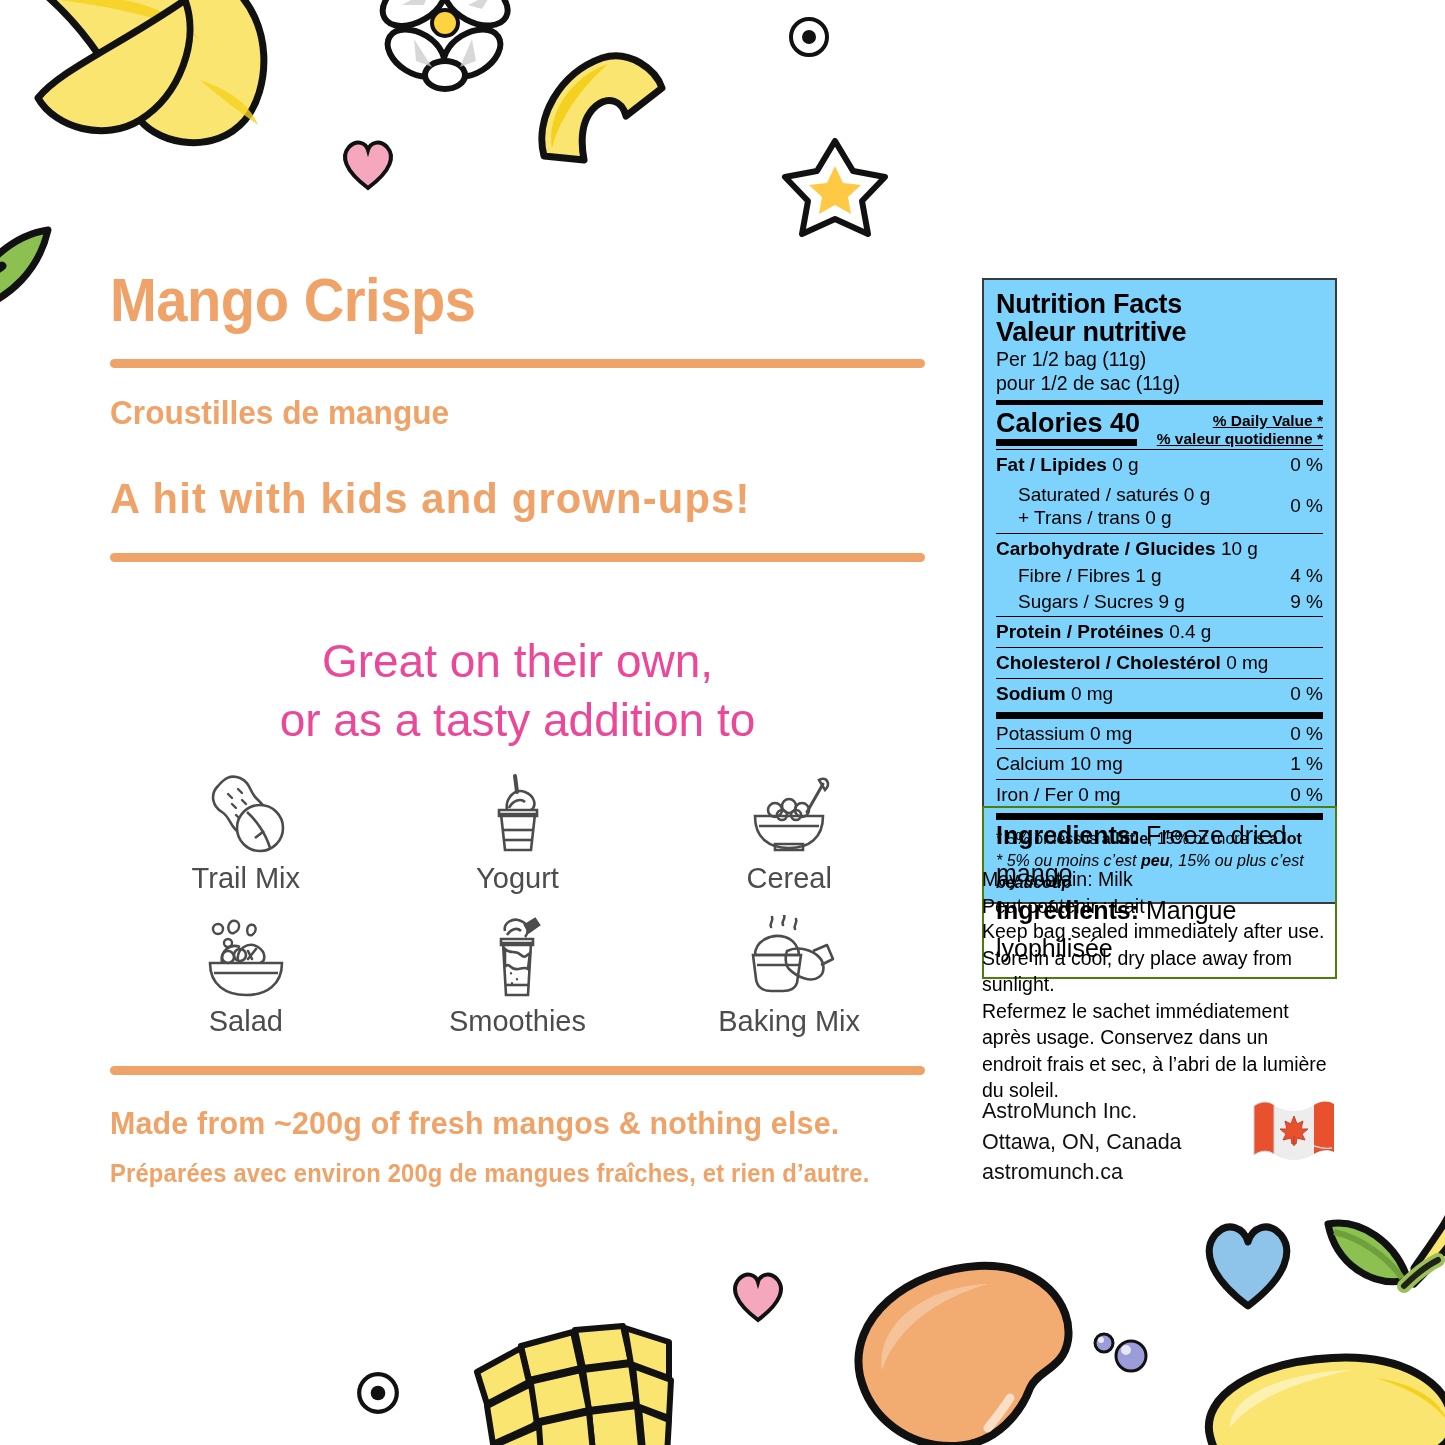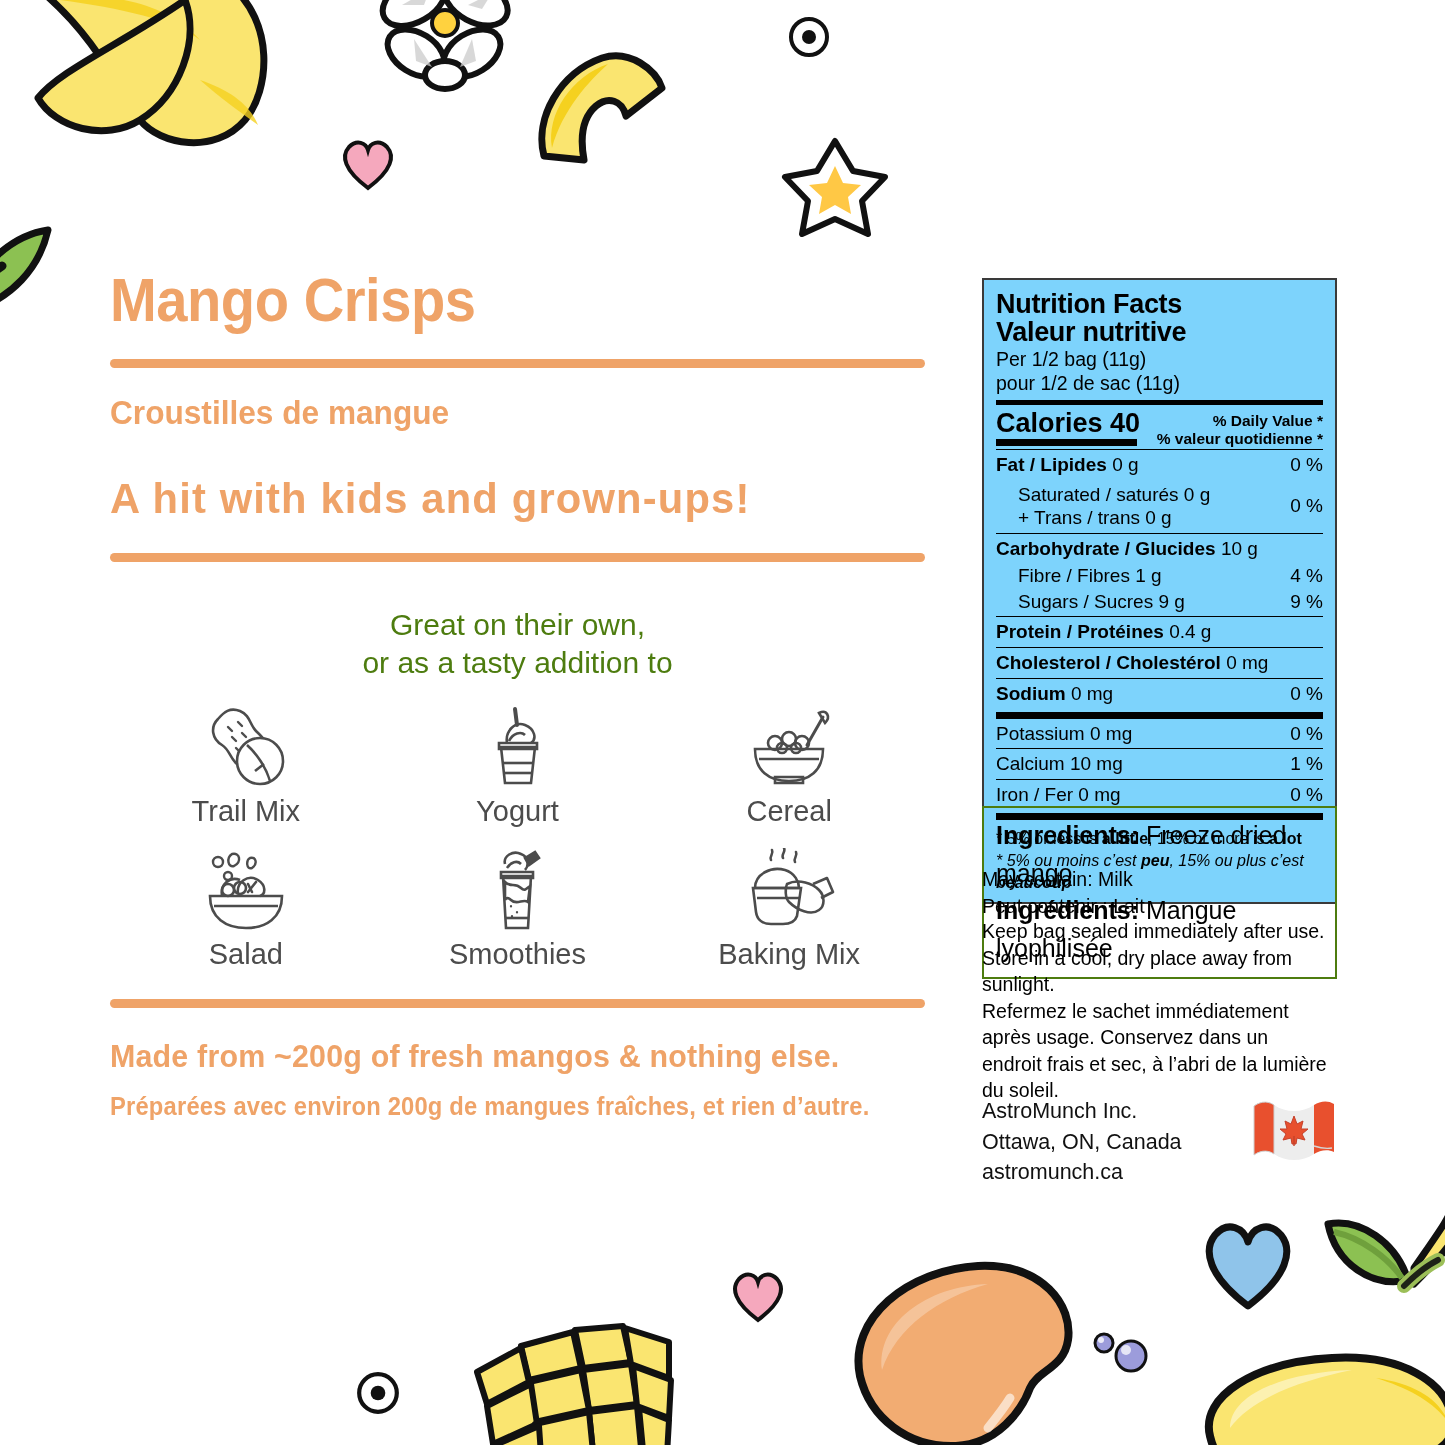--- a/index.html
+++ b/index.html
@@ -30,22 +30,22 @@
     transform:scaleX(0.93);transform-origin:left center;white-space:nowrap;
   }
   .tagline{
     font-size:43px;font-weight:bold;color:#EFA368;
     margin-top:48px;line-height:1.0;letter-spacing:1.2px;
     transform:scaleX(0.97);transform-origin:left center;white-space:nowrap;
   }
   .rule.r2{margin-top:33px;}
 
   .usage-head{
-    margin-top:44px;text-align:center;color:#4d7c0f;
-    font-size:30px;line-height:1.28;
+    margin-top:70px;text-align:center;color:#ec4899;
+    font-size:46px;line-height:1.28;
   }
   .icon-grid{
     margin-top:22px;display:grid;
     grid-template-columns:repeat(3,1fr);
     row-gap:6px;
   }
   .icon-cell{display:flex;flex-direction:column;align-items:center;justify-content:center;}
   .icon-cell svg{display:block;}
   .icon-label{
     color:#4c4c4c;font-size:29px;margin-top:6px;text-align:center;
@@ -73,21 +73,21 @@
   .nf-t1{font-size:27px;font-weight:bold;line-height:1.05;letter-spacing:-0.3px;}
   .nf-t2{font-size:27px;font-weight:bold;line-height:1.05;letter-spacing:-0.3px;}
   .nf-serv{font-size:19.5px;line-height:1.18;margin-top:1px;}
   .hr-thick{border-top:5px solid #000;margin:5px 0 0 0;}
   .hr-thin{border-top:1.6px solid #000;margin:0;}
   .bar-black{height:7px;background:#000;margin:3px 0;}
 
   .cal-row{display:flex;align-items:flex-start;justify-content:space-between;margin-top:4px;}
   .cal{font-size:27px;font-weight:bold;line-height:1.05;}
   .cal-underline{height:7px;background:#000;width:141px;margin-top:2px;}
-  .dv{font-size:15.5px;font-weight:bold;text-align:right;line-height:1.2;padding-top:3px;}
+  .dv{font-size:15.5px;font-weight:bold;text-align:right;line-height:1.2;padding-top:3px;text-decoration:underline;}
 
   .nrow{display:flex;justify-content:flex-start;align-items:baseline;font-size:19px;padding:3px 0 3px 0;line-height:1.25;}
   .nrow .nm{flex:1;}
   .nrow .pv{white-space:nowrap;padding-left:8px;}
   .ind{padding-left:22px;}
   .b{font-weight:bold;}
   .fat-group{display:flex;justify-content:space-between;align-items:center;}
   .fat-group .lines{flex:1;}
   .note{font-size:16px;line-height:1.35;padding-top:5px;}
 

